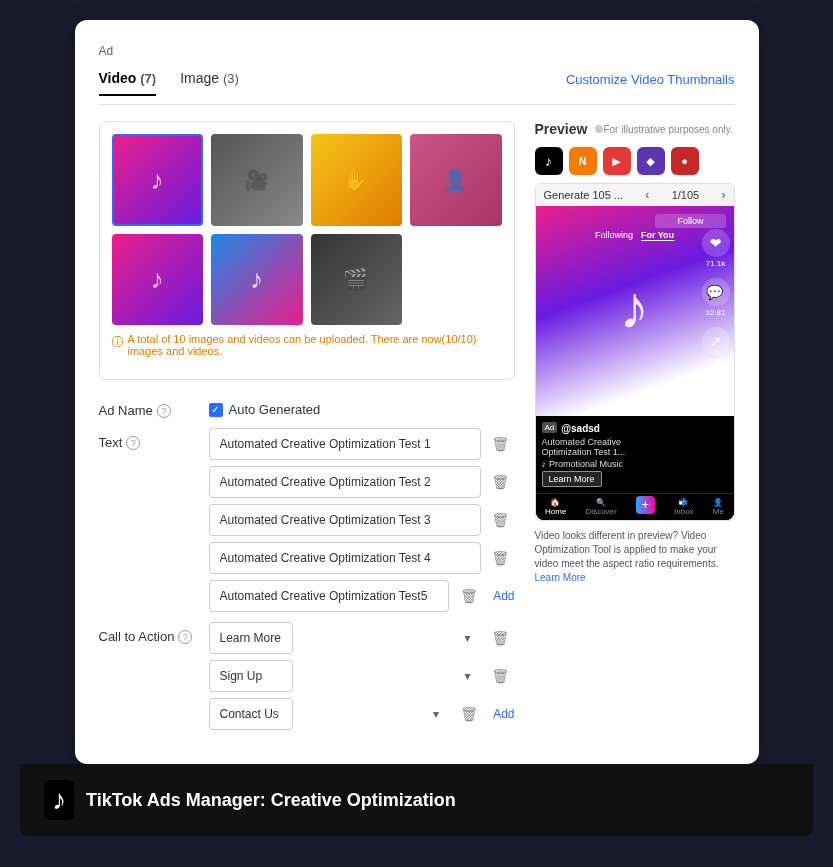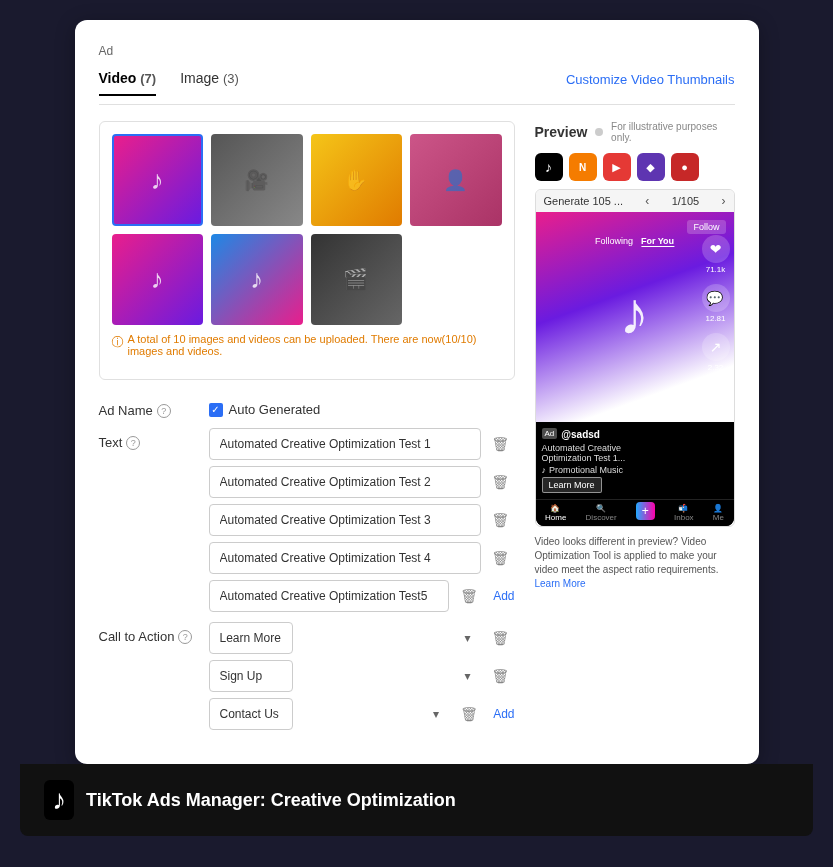--- a/index.html
+++ b/index.html
@@ -245,21 +245,21 @@
       margin-bottom: 10px;
     }
     .preview-title {
       font-size: 14px;
       font-weight: 600;
       color: #333;
     }
     .illustrative-badge {
       display: flex;
       align-items: center;
-      gap: 8px;
+      gap: 0;
       font-size: 10px;
       color: #888;
     }
     .illustrative-dot {
       width: 8px; height: 8px;
       border-radius: 50%;
       background: #ccc;
     }
     .platform-icons {
       display: flex;
@@ -597,21 +597,21 @@
               <div class="overlay-btn">
                 <div class="icon-circle">💬</div>
                 <span>12.81</span>
               </div>
               <div class="overlay-btn">
                 <div class="icon-circle">↗</div>
                 <span>2.32</span>
               </div>
             </div>
 
-            <div style="position:absolute;top:8px;right:8px;background:rgba(255,255,255,0.2);border-radius:3px;padding:2px 6px;font-size:9px;color:#fff;">Follow</div>
+            <div style="position:absolute;top:8px;right:8px;background:rgba(255,255,255,0.2);border-radius:3px;padding:2px 22px;font-size:9px;color:#fff;">Follow</div>
 
             <div style="position:absolute;top:24px;left:50%;transform:translateX(-50%);display:flex;gap:8px;font-size:9px;color:#fff;">
               <span>Following</span>
               <span style="font-weight:700;border-bottom:1px solid #fff;">For You</span>
             </div>
           </div>
 
           <div class="video-bottom-bar">
             <div style="display:flex;align-items:center;gap:4px;margin-bottom:2px;">
               <span class="ad-badge">Ad</span>

